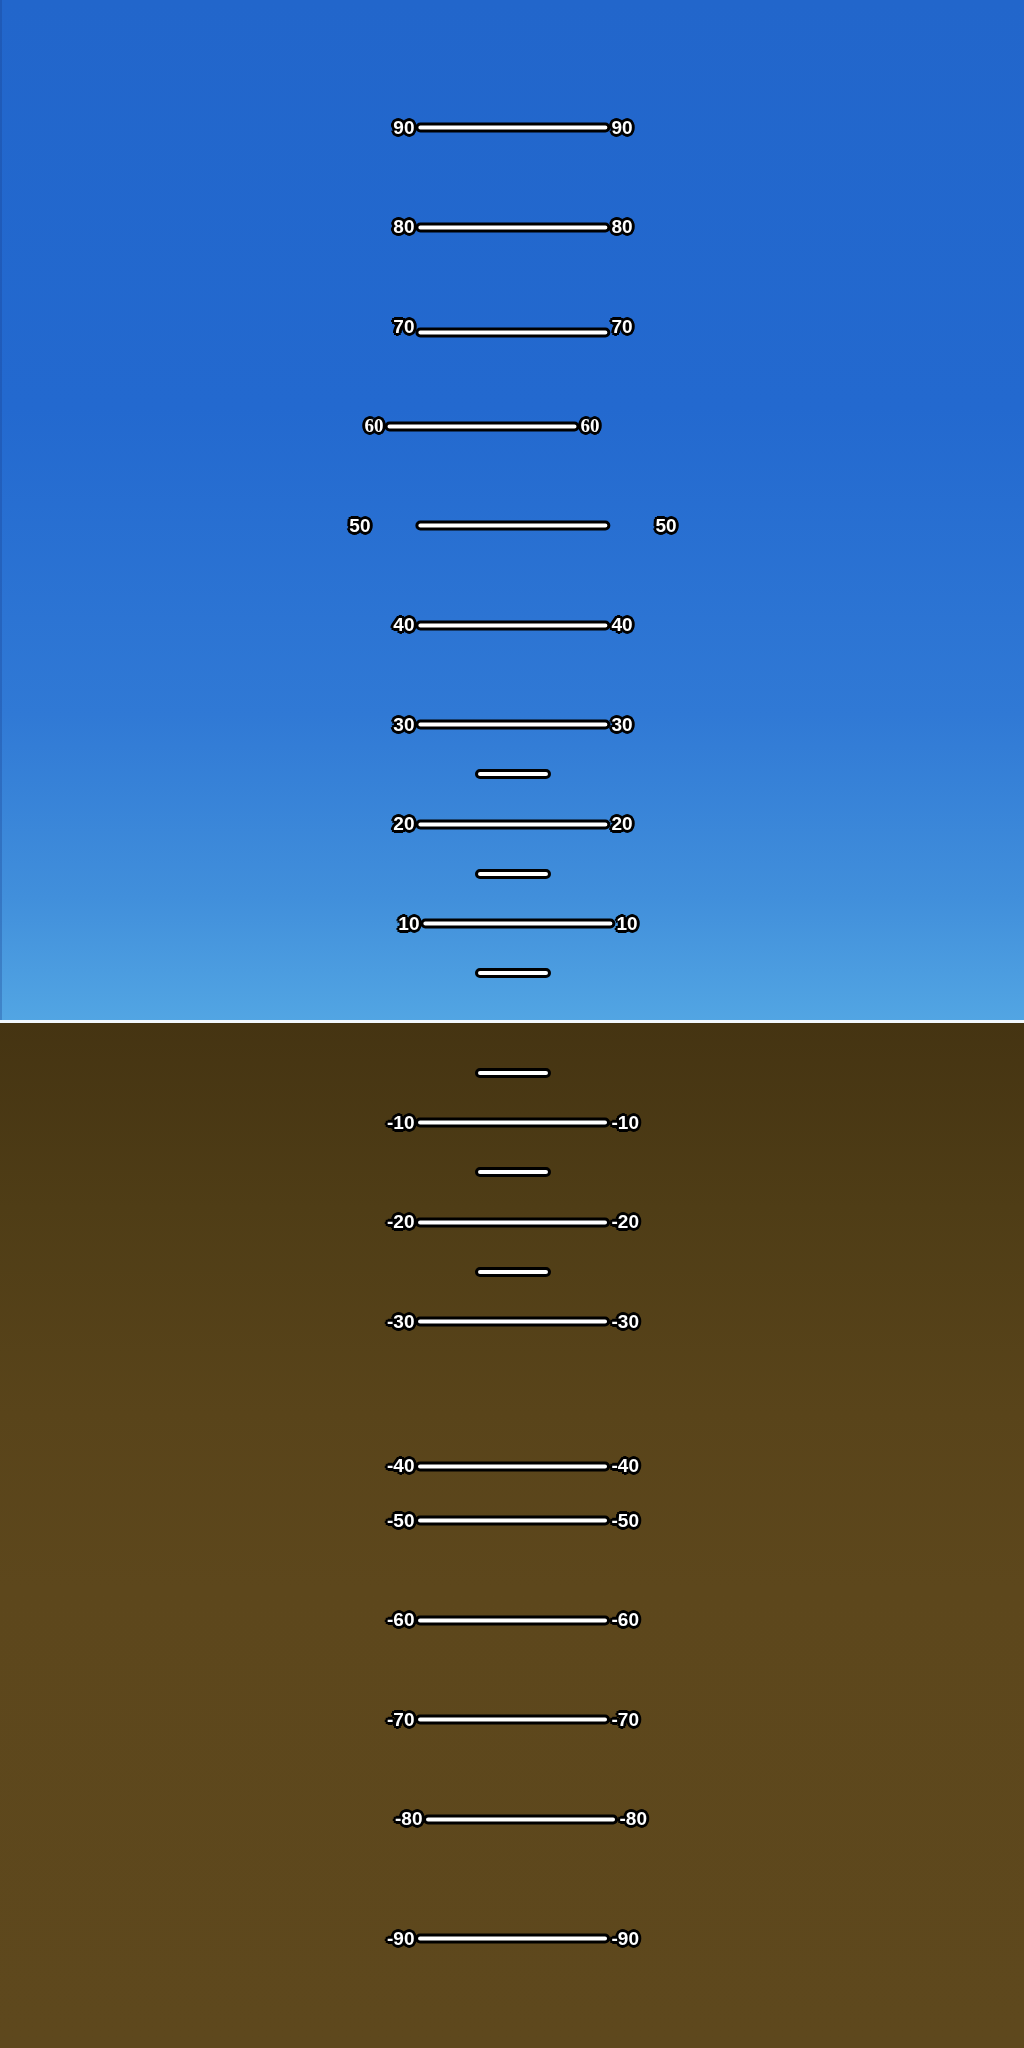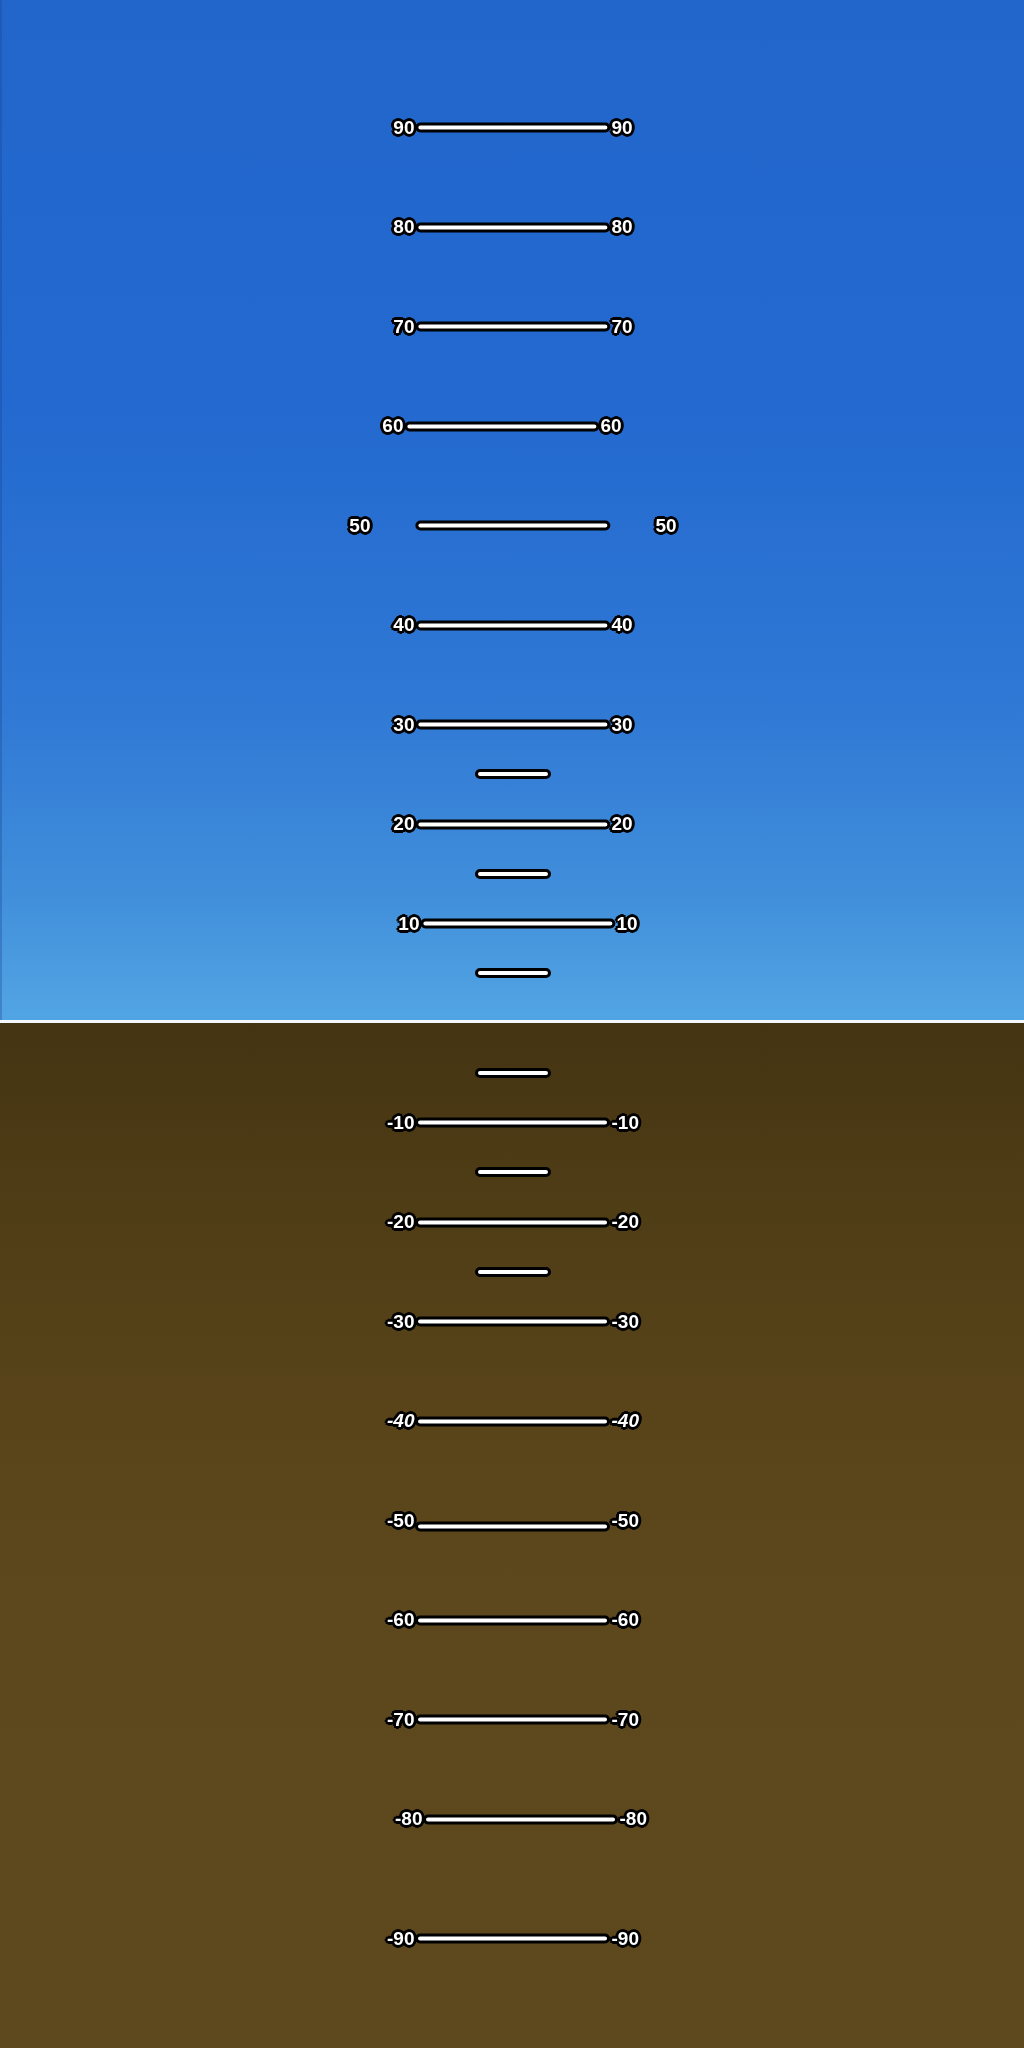--- a/index.html
+++ b/index.html
@@ -109,26 +109,26 @@
       <div class="prow" style="top: 127.5px; left: 513px;">
         <span class="plbl">90</span>
         <div class="pbar"></div>
         <span class="plbl">90</span>
       </div>
       <div class="prow" style="top: 227px; left: 513px; justify-content: flex-end;">
         <span class="plbl">80</span>
         <div class="pbar"></div>
         <span class="plbl">80</span>
       </div>
-      <div class="prow" style="top: 326.5px; left: 513px;">
+      <div class="prow" style="top: 326.5px; left: 513px; align-items: flex-end;">
         <span class="plbl">70</span>
         <div class="pbar"></div>
         <span class="plbl">70</span>
       </div>
-      <div class="prow" style="top: 426px; left: 502px;">
+      <div class="prow" style="top: 426px; left: 482px; font-family: Liberation Serif, serif;">
         <span class="plbl">60</span>
         <div class="pbar"></div>
         <span class="plbl">60</span>
       </div>
       <div class="prow" style="top: 525.5px; left: 513px; gap: 44px;">
         <span class="plbl">50</span>
         <div class="pbar"></div>
         <span class="plbl">50</span>
       </div>
       <div class="prow" style="top: 625px; left: 513px;">
@@ -159,26 +159,26 @@
       <div class="prow" style="top: 1222px; left: 513px;">
         <span class="plbl">-20</span>
         <div class="pbar"></div>
         <span class="plbl">-20</span>
       </div>
       <div class="prow" style="top: 1321.5px; left: 513px;">
         <span class="plbl">-30</span>
         <div class="pbar"></div>
         <span class="plbl">-30</span>
       </div>
-      <div class="prow" style="top: 1421px; left: 513px; font-style: italic;">
+      <div class="prow" style="top: 1466px; left: 513px;">
         <span class="plbl">-40</span>
         <div class="pbar"></div>
         <span class="plbl">-40</span>
       </div>
-      <div class="prow" style="top: 1520.5px; left: 513px; align-items: flex-end;">
+      <div class="prow" style="top: 1520.5px; left: 513px;">
         <span class="plbl">-50</span>
         <div class="pbar"></div>
         <span class="plbl">-50</span>
       </div>
       <div class="prow" style="top: 1620px; left: 513px; justify-content: center;">
         <span class="plbl">-60</span>
         <div class="pbar"></div>
         <span class="plbl">-60</span>
       </div>
       <div class="prow" style="top: 1719.5px; left: 513px;">

